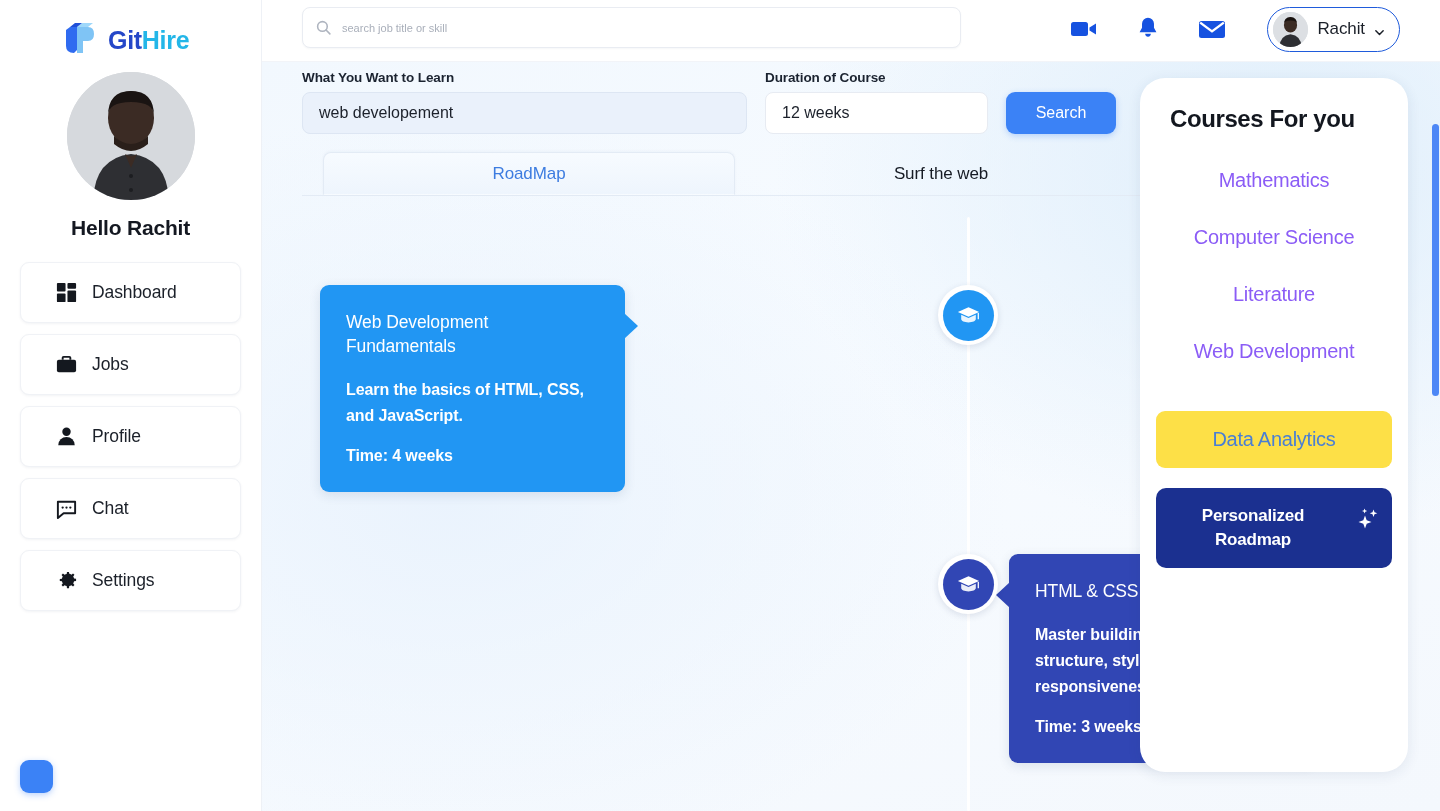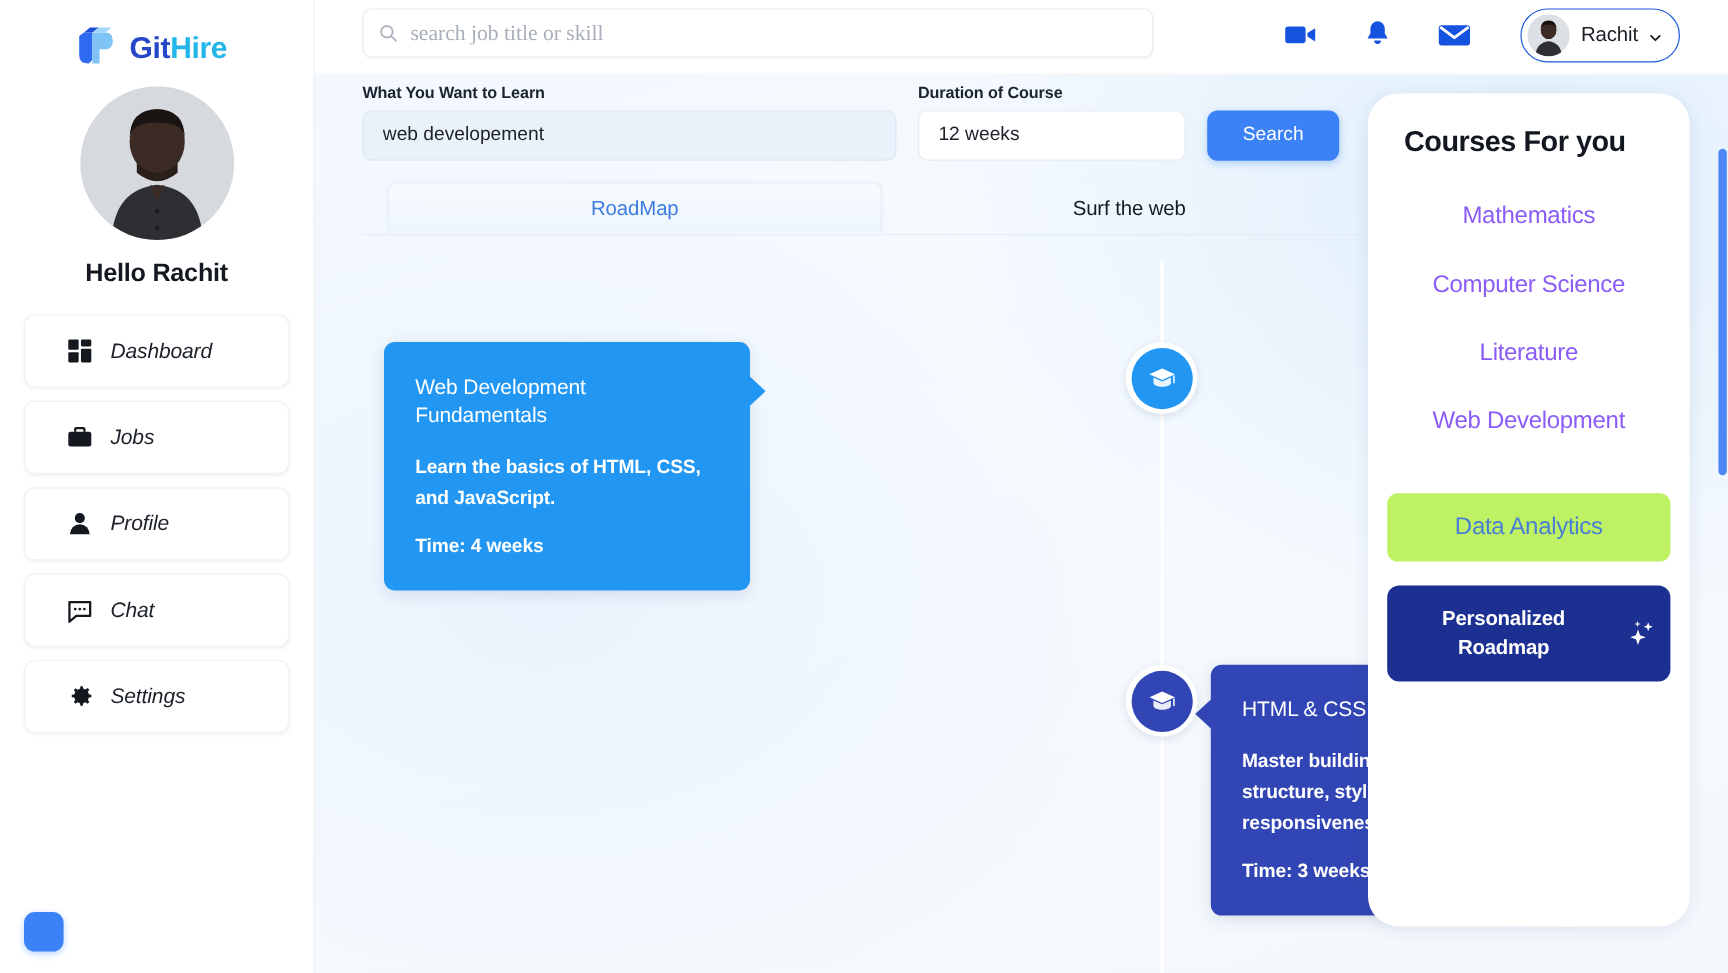--- a/index.html
+++ b/index.html
@@ -80,21 +80,20 @@
     height: 61px;
     background: #fff;
     border: 1px solid #f0f2f6;
     border-radius: 9px;
     box-shadow: 0 1px 3px rgba(25,40,80,.055);
     display: flex;
     align-items: center;
     gap: 14px;
     padding-left: 34px;
     cursor: pointer;
-    font-style: italic;
   }
   .nav-item .ic { width: 23px; height: 23px; flex: 0 0 23px; color: #14181f; display:block; }
   .nav-item .ic svg { display:block; width:100%; height:100%; }
   .nav-label {
     font-size: 17.5px;
     color: #1b2029;
     letter-spacing: -0.1px;
   }
   .nav-item.active .ic { color: #2f6bf0; }
   .nav-item.active .nav-label { color: #2f6bf0; }
@@ -140,22 +139,22 @@
     box-shadow: 0 1px 2px rgba(30,45,80,.04);
     display: flex;
     align-items: center;
     padding: 0 12px;
     gap: 10px;
   }
   .search-wrap .s-ic { width: 17px; height: 17px; color: #aeb4bf; flex:0 0 17px;}
   .search-wrap .s-ic svg { display:block; width:100%; height:100%;}
   .search-wrap input {
     border: none; outline: none;
-    font-family: Liberation Serif, serif;
-    font-size: 18px;
+    font-family: Liberation Sans, sans-serif;
+    font-size: 11px;
     color: #2a2f3a;
     background: transparent;
     width: 100%;
   }
   .search-wrap input::placeholder { color: #a9afba; }
 
   .topbar-actions {
     position: absolute;
     right: 40px;
     top: 0;
@@ -410,40 +409,40 @@
   }
   .course-item {
     font-size: 20px;
     color: #8b5cf6;
     text-align: center;
     cursor: pointer;
     letter-spacing: -0.25px;
   }
   .course-item.highlight {
     width: 236px;
-    background: #bef264;
+    background: #fde047;
     color: #4a7fd4;
     border-radius: 9px;
     padding: 17px 0;
     margin-top: 14px;
   }
   .personalized-btn {
     margin: 20px auto 0 auto;
     width: 236px;
     background: #1b3090;
     color: #fff;
     border: none;
     border-radius: 10px;
     font-family: "Liberation Sans", sans-serif;
     font-size: 17px;
     font-weight: 700;
     line-height: 1.42;
     padding: 16px 10px;
     display: flex;
-    align-items: center;
+    align-items: flex-start;
     justify-content: center;
     gap: 12px;
     cursor: pointer;
     letter-spacing: -0.2px;
   }
   .personalized-btn .sparkle { flex: 0 0 30px; width: 30px; height: 30px; }
   .personalized-btn .sparkle svg { display:block; width: 100%; height: 100%; }
   .pb-text { text-align: center; }
 
   

